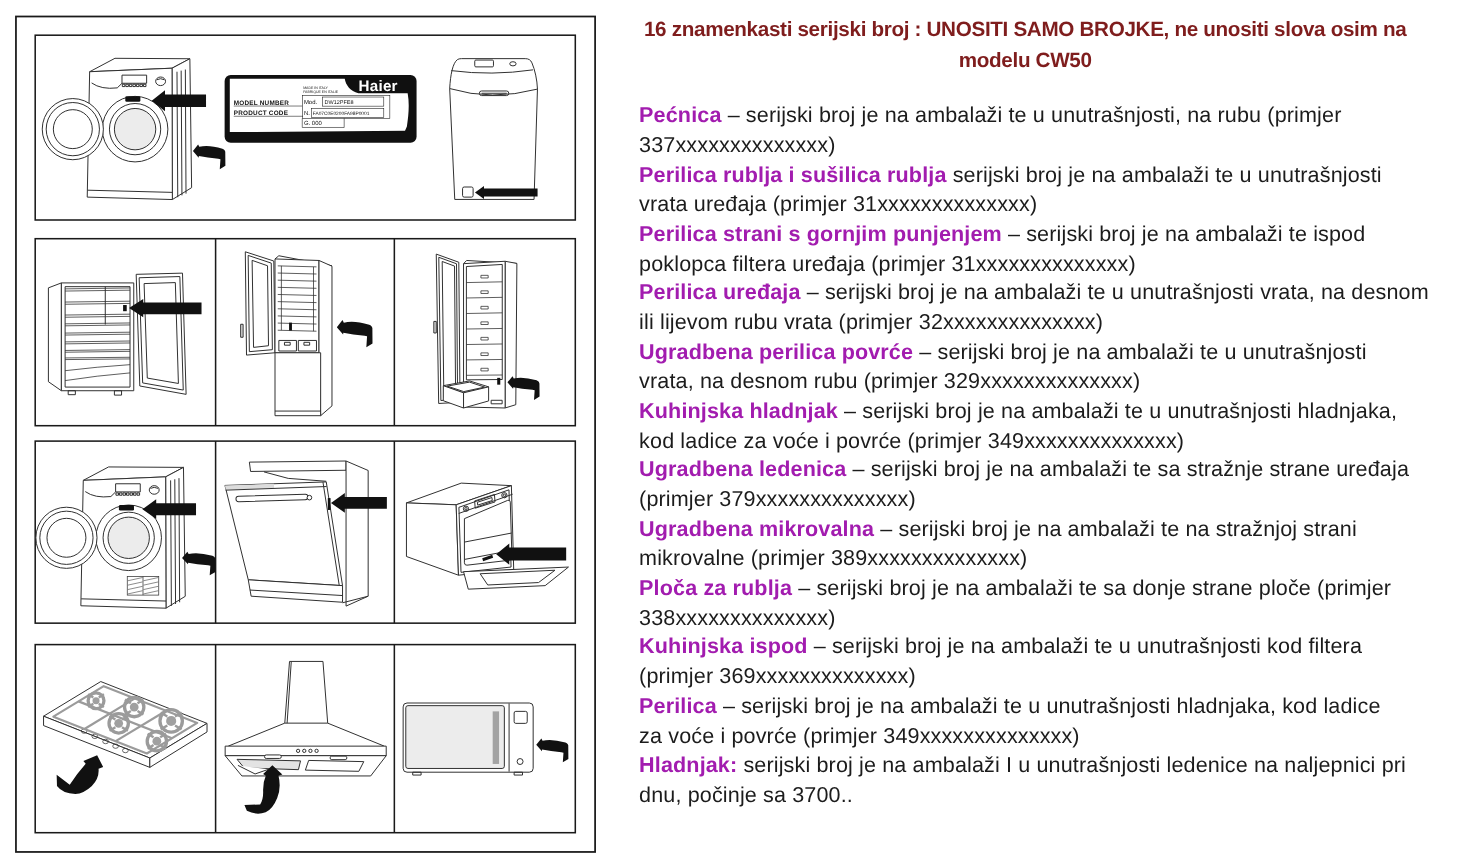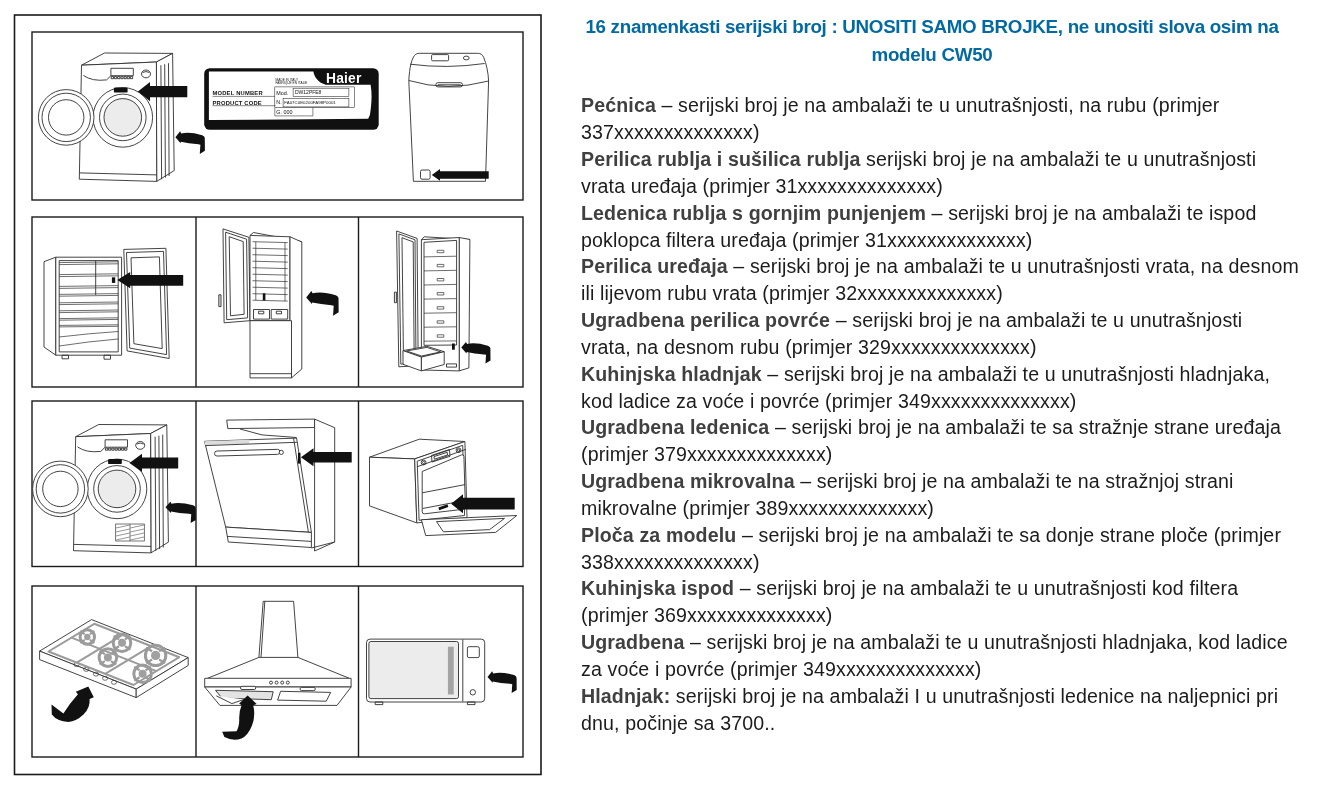--- a/index.html
+++ b/index.html
@@ -1,24 +1,24 @@
 <!DOCTYPE html>
 <html><head>
 <meta charset="utf-8">
 <style>
   html,body{margin:0;padding:0;background:#fff;}
   body{width:1336px;height:788px;position:relative;overflow:hidden;
        font-family:"Liberation Sans",sans-serif;}
   #fig{position:absolute;left:0;top:0;}
   #titleblock{position:absolute;left:574px;top:12.5px;width:716px;
-      font-size:18.8px;font-weight:bold;color:#0369a1;text-align:center;
+      font-size:18.8px;font-weight:bold;color:#7f1d1d;text-align:center;
       line-height:28.5px;letter-spacing:-0.3px;white-space:nowrap;}
   #textblock{position:absolute;left:581px;top:92.3px;width:760px;
       font-size:19.6px;color:#1c1c1c;line-height:26.85px;letter-spacing:0.12px;white-space:nowrap;}
-  #textblock b{color:#404040;}
+  #textblock b{color:#a21caf;}
   svg text{font-family:"Liberation Sans",sans-serif;}
 </style>
 </head>
 <body>
 
 <svg id="fig" width="560" height="788" viewBox="0 0 560 788">
   <g fill="none" stroke="#2e2e2e" stroke-width="0.9">
 
     <rect x="14.5" y="15" width="526.5" height="759.5" stroke="#1a1a1a" stroke-width="1.6"></rect>
 
@@ -384,33 +384,33 @@
   </defs>
 </svg>
 
 <div id="titleblock">16 znamenkasti serijski broj : UNOSITI SAMO BROJKE, ne unositi slova osim na<br>modelu CW50</div>
 
 <div id="textblock">
 <div><b>Pećnica</b> – serijski broj je na ambalaži te u unutrašnjosti, na rubu (primjer</div>
 <div>337xxxxxxxxxxxxxx)</div>
 <div><b>Perilica rublja i sušilica rublja</b> serijski broj je na ambalaži te u unutrašnjosti</div>
 <div>vrata uređaja (primjer 31xxxxxxxxxxxxxx)</div>
-<div><b>Ledenica rublja s gornjim punjenjem</b> – serijski broj je na ambalaži te ispod</div>
+<div><b>Perilica strani s gornjim punjenjem</b> – serijski broj je na ambalaži te ispod</div>
 <div>poklopca filtera uređaja (primjer 31xxxxxxxxxxxxxx)</div>
 <div><b>Perilica uređaja</b> – serijski broj je na ambalaži te u unutrašnjosti vrata, na desnom</div>
 <div>ili lijevom rubu vrata (primjer 32xxxxxxxxxxxxxx)</div>
 <div><b>Ugradbena perilica povrće</b> – serijski broj je na ambalaži te u unutrašnjosti</div>
 <div>vrata, na desnom rubu (primjer 329xxxxxxxxxxxxxx)</div>
 <div><b>Kuhinjska hladnjak</b> – serijski broj je na ambalaži te u unutrašnjosti hladnjaka,</div>
 <div>kod ladice za voće i povrće (primjer 349xxxxxxxxxxxxxx)</div>
 <div><b>Ugradbena ledenica</b> – serijski broj je na ambalaži te sa stražnje strane uređaja</div>
 <div>(primjer 379xxxxxxxxxxxxxx)</div>
 <div><b>Ugradbena mikrovalna</b> – serijski broj je na ambalaži te na stražnjoj strani</div>
 <div>mikrovalne (primjer 389xxxxxxxxxxxxxx)</div>
-<div><b>Ploča za modelu</b> – serijski broj je na ambalaži te sa donje strane ploče (primjer</div>
+<div><b>Ploča za rublja</b> – serijski broj je na ambalaži te sa donje strane ploče (primjer</div>
 <div>338xxxxxxxxxxxxxx)</div>
 <div><b>Kuhinjska ispod</b> – serijski broj je na ambalaži te u unutrašnjosti kod filtera</div>
 <div>(primjer 369xxxxxxxxxxxxxx)</div>
-<div><b>Ugradbena</b> – serijski broj je na ambalaži te u unutrašnjosti hladnjaka, kod ladice</div>
+<div><b>Perilica</b> – serijski broj je na ambalaži te u unutrašnjosti hladnjaka, kod ladice</div>
 <div>za voće i povrće (primjer 349xxxxxxxxxxxxxx)</div>
 <div><b>Hladnjak:</b> serijski broj je na ambalaži I u unutrašnjosti ledenice na naljepnici pri</div>
 <div>dnu, počinje sa 3700..</div>
 </div>
 
 </body></html>

